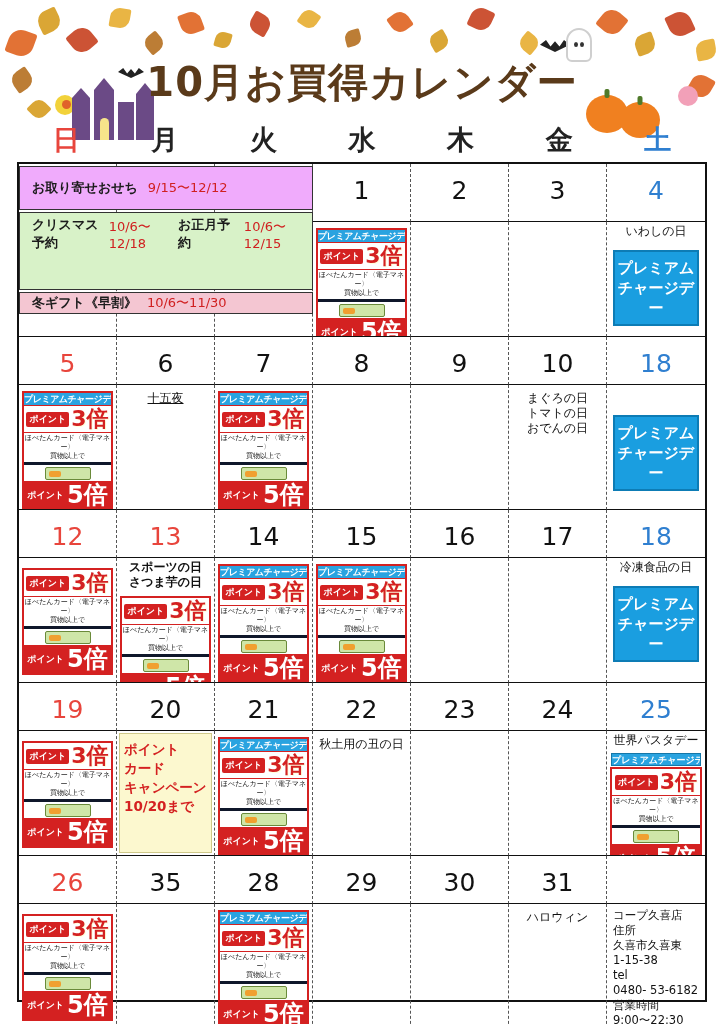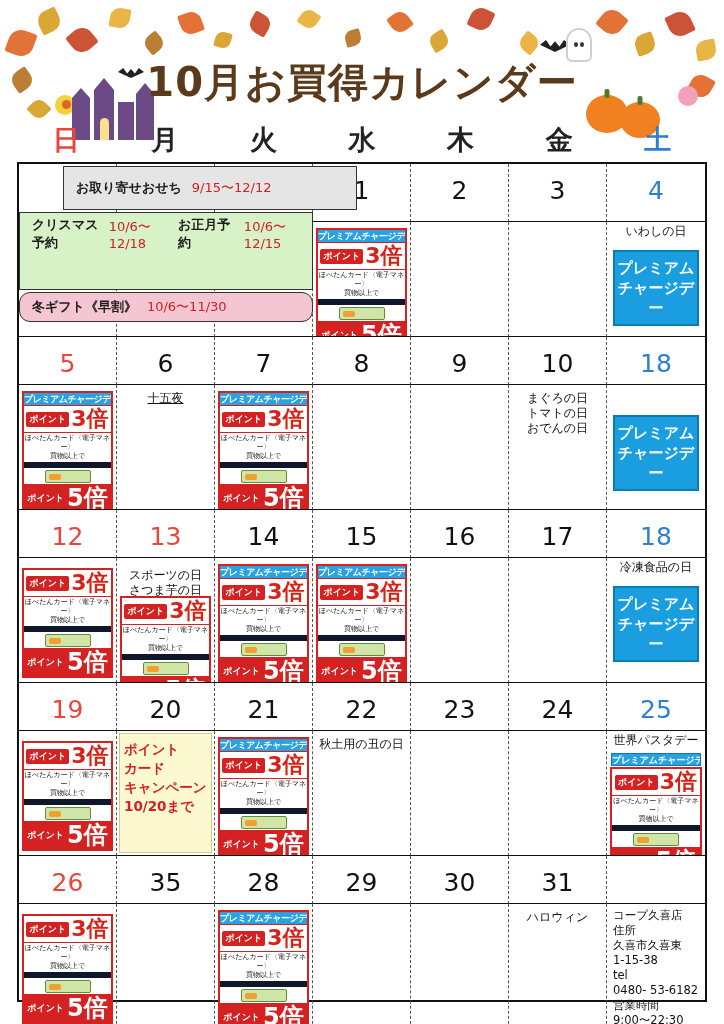--- a/index.html
+++ b/index.html
@@ -100,30 +100,30 @@
   
   .banner-osechi, .banner-xmas, .banner-gift {
     position: absolute;
     border: 1px solid #333;
     display: flex; align-items: center;
     font-size: 13px; font-weight: bold;
     font-family: "DejaVu Sans", "Liberation Sans", sans-serif;
   }
   .banner-osechi {
     left: 19px; top: 166px; width: 294px; height: 44px;
-    background: #e5e5e5; color: #1b1b1b; margin-left: 44px;
+    background: #f0abfc; color: #1b1b1b;
   }
   .banner-xmas {
     left: 19px; top: 212px; width: 294px; height: 78px;
     background: #d8f2c8; color: #1b1b1b;
     align-items: flex-start; justify-content: center;
   }
   .banner-gift {
-    left: 19px; top: 292px; width: 294px; height: 30px;
-    background: #f4c6d2; color: #1b1b1b; border-radius: 11px;
+    left: 19px; top: 292px; width: 294px; height: 22px;
+    background: #f4c6d2; color: #1b1b1b;
   }
   .bn-label { padding-left: 12px; }
   .bn-range { color: #d02020; padding-left: 10px; font-weight: normal; }
   .bn-line { display: flex; align-items: center; width: 100%; padding: 3px 0; }
 
   
   .promo {
     position: absolute; left: 3px; right: 3px;
     border: 2px solid #d42121;
     background: #fff;
@@ -142,21 +142,21 @@
   .promo .p3 .lbl {
     background: #d42121; color: #fff; font-size: 9px; font-weight: bold;
     padding: 1px 3px; border-radius: 2px;
   }
   .promo .p3 .num {
     color: #d42121; font-size: 22px; font-weight: bold; line-height: 22px;
     text-shadow: 1px 1px 0 #ffd; 
   }
   .promo .p-mid {
     font-size: 7px; text-align: center; line-height: 9px;
-    color: #111; border-top: 1px solid #d42121; border-bottom: 6px solid #0f172a;
+    color: #111; border-top: 1px solid #d42121; border-bottom: 3px solid #0f172a;
     padding: 1px 0; background:#fff;
   }
   .promo .p-card {
     height: 16px; display:flex; align-items:center; justify-content:center;
     background: #fff;
   }
   .promo .p-card .mini {
     width: 46px; height: 13px; background: #cfe6a8; border: 1px solid #6a8a3a;
     border-radius: 2px; position: relative;
   }
@@ -437,21 +437,21 @@
       <div class="p-card">
             <span class="mini"></span>
           </div>
       <div class="p5">
         <span class="lbl">ポイント</span>
         <span class="num">5倍</span>
       </div>
     </div>
       </div>
       <div class="cell">
-        <div class="note " style="top:10px;">
+        <div class="note " style="top:2px;font-weight:bold;">
           <div>スポーツの日</div>
           <div>さつま芋の日</div>
         </div>
         <div class="promo" style="top:38px;">
 
       <div class="p3">
         <span class="lbl">ポイント</span>
         <span class="num">3倍</span>
       </div>
       <div class="p-mid">ほべたんカード〈電子マネー〉<br>買物以上で</div>

